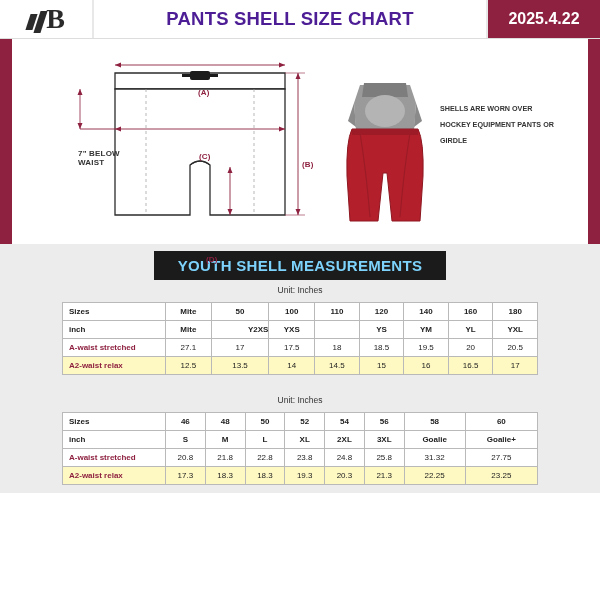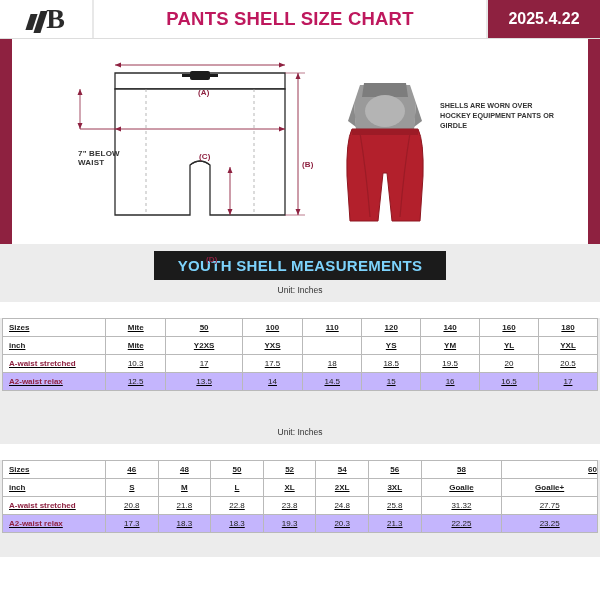--- a/index.html
+++ b/index.html
@@ -28,21 +28,21 @@
   .logo-b .wing{
     display:inline-block;width:7px;height:22px;background:#2b2b2b;
     transform:skewX(-18deg);margin-right:2px;vertical-align:middle;
   }
   .logo-b .wing2{height:16px;}
   .title-box{
     flex:1;display:flex;align-items:center;justify-content:center;
     border-left:2px solid #e8e8e8;border-right:2px solid #e8e8e8;
   }
   .title-box h1{
-    margin:0;font-size:18.5px;font-weight:bold;color:#be185d;letter-spacing:0.2px;
+    margin:0;font-size:18.5px;font-weight:bold;color:#4c1d95;letter-spacing:0.2px;
   }
   .date-box{
     width:112px;background:#8e2140;color:#fff;display:flex;align-items:center;
     justify-content:center;font-size:16px;font-weight:bold;
   }
   
   .diagram{
     position:relative;height:205px;background:#fff;border-top:1px solid #ddd;
   }
   .scale-left{
@@ -52,54 +52,53 @@
     position:absolute;right:0;top:0;width:12px;height:100%;background:#8e2140;
   }
   .pants-svg{position:absolute;left:70px;top:6px;}
   .label{
     position:absolute;font-size:8px;font-weight:bold;color:#8e2140;
     letter-spacing:0.2px;
   }
   .label.dark{color:#333;}
   .note-right{
     position:absolute;left:440px;top:62px;width:120px;font-size:7.2px;
-    line-height:10px;color:#333;font-weight:bold;
+    line-height:16px;color:#333;font-weight:bold;
   }
   .photo{
     position:absolute;left:330px;top:42px;width:110px;height:155px;
   }
   
   .banner{
     background:#8e2140;color:#fff;text-align:center;padding:9px 28px 10px;
     font-size:9.3px;line-height:13px;font-weight:bold;
   }
   
   .sec-wrap{background:#ececec;padding:7px 0 3px;text-align:center;}
   .sec-title{
     display:inline-block;background:#1b1b1b;color:#7dd3fc;font-size:15px;
     font-weight:bold;padding:6px 24px;letter-spacing:0.3px;
   }
   .unit{
     text-align:center;font-size:8.5px;color:#333;margin:5px 0 4px;font-weight:normal;
   }
   
   table{
-    border-collapse:collapse;width:596px;margin:16px auto;background:#fff;
+    border-collapse:collapse;width:476px;margin:0 auto;background:#fff;
     font-size:8px;
-    text-decoration:underline;
   }
   th,td{
     border:1px solid #b9b9b9;text-align:center;padding:2.5px 0;color:#222;
     font-weight:normal;height:12px;
   }
   th.rowlab,td.rowlab{
     text-align:left;padding-left:6px;width:96px;font-weight:bold;
   }
   td.rowlab.red{color:#8e2140;}
-  tr.alt td{background:#c4b5fd;}
+  tr.alt td{background:#fef9c3;}
   .tbl-wrap{background:#ececec;padding-bottom:8px;}
 </style>
 </head>
 <body>
 
 <div class="page">
 
   <div class="header">
     <div class="logo-box">
       <span class="logo-b">
@@ -194,31 +193,31 @@
             <th style="font-weight: bold;">100</th>
             <th style="font-weight: bold;">110</th>
             <th style="font-weight: bold;">120</th>
             <th style="font-weight: bold;">140</th>
             <th style="font-weight: bold;">160</th>
             <th style="font-weight: bold;">180</th>
           </tr>
           <tr class="alt">
             <th class="rowlab">inch</th>
             <th style="font-weight: bold;">Mite</th>
-            <th style="font-weight: bold;">Y2XS</th>
+            <th style="font-weight: bold; text-align: right;">Y2XS</th>
             <th style="font-weight: bold;">YXS</th>
             <th style="font-weight: bold;"></th>
             <th style="font-weight: bold;">YS</th>
             <th style="font-weight: bold;">YM</th>
             <th style="font-weight: bold; text-align: center;">YL</th>
             <th style="font-weight: bold;">YXL</th>
           </tr>
           <tr>
             <td class="rowlab red">A-waist stretched</td>
-            <td>10.3</td>
+            <td>27.1</td>
             <td>17</td>
             <td>17.5</td>
             <td>18</td>
             <td>18.5</td>
             <td>19.5</td>
             <td>20</td>
             <td>20.5</td>
           </tr>
           <tr class="alt">
             <td class="rowlab red">A2-waist relax</td>
@@ -243,21 +242,21 @@
       <tbody id="adult-body">
           <tr>
             <th class="rowlab">Sizes</th>
             <th style="font-weight: bold;">46</th>
             <th style="font-weight: bold;">48</th>
             <th style="font-weight: bold;">50</th>
             <th style="font-weight: bold;">52</th>
             <th style="font-weight: bold;">54</th>
             <th style="font-weight: bold;">56</th>
             <th style="font-weight: bold;">58</th>
-            <th style="font-weight: bold; text-align: right;">60</th>
+            <th style="font-weight: bold;">60</th>
           </tr>
           <tr class="alt">
             <th class="rowlab">inch</th>
             <th style="font-weight: bold;">S</th>
             <th style="font-weight: bold;">M</th>
             <th style="font-weight: bold;">L</th>
             <th style="font-weight: bold;">XL</th>
             <th style="font-weight: bold;">2XL</th>
             <th style="font-weight: bold;">3XL</th>
             <th style="font-weight: bold;">Goalie</th>

